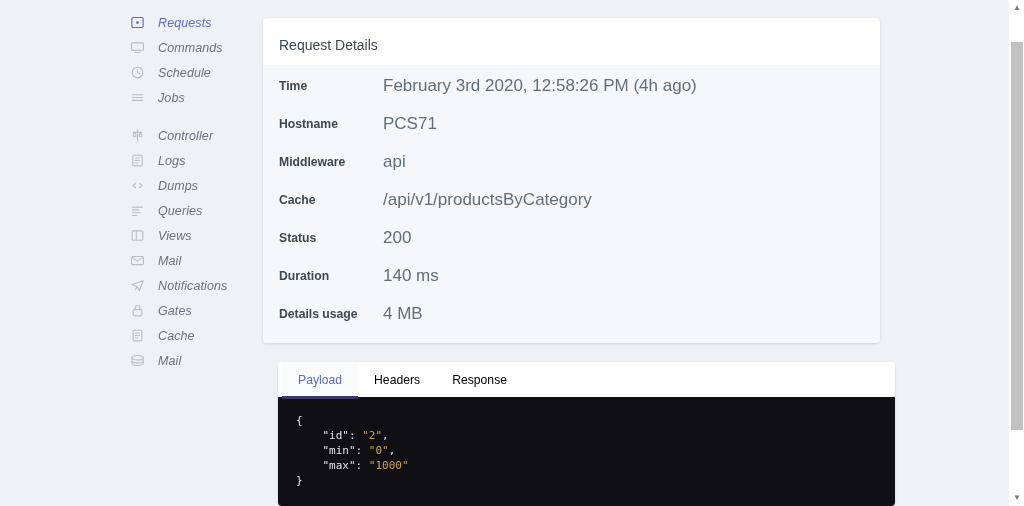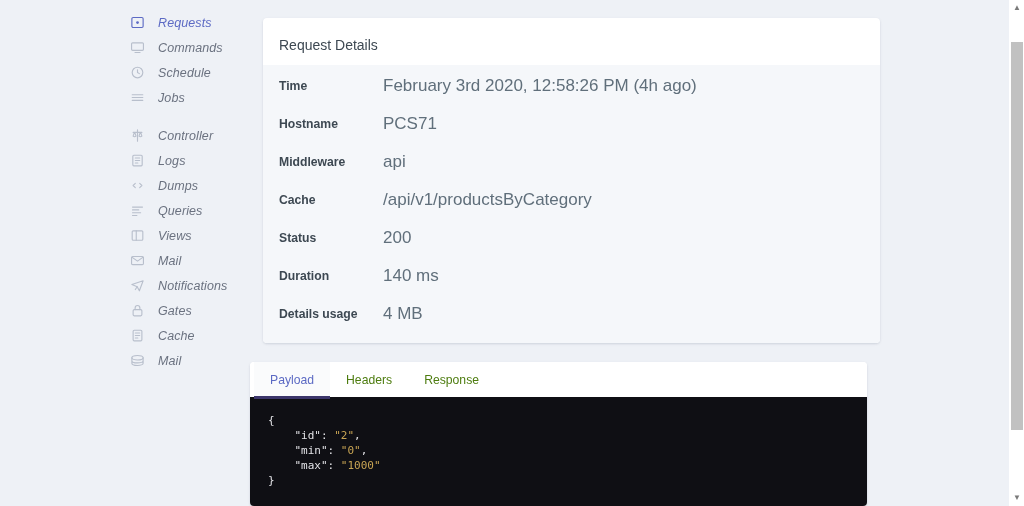--- a/index.html
+++ b/index.html
@@ -58,28 +58,28 @@
   }
   .detail-key {
     flex: 0 0 104px;
     font-size: 12.2px; color: #3d4852; font-weight: bold;
   }
   .detail-val {
     font-size: 17px; color: #606f7b; word-break: break-all;
   }
 
   
-  #payload-card { left: 250px; top: 362px; width: 617px; }
+  #payload-card { left: 278px; top: 362px; width: 617px; }
   .tab-strip {
     display: flex; background: #ffffff; position: relative;
     padding-left: 4px;
   }
   .tab {
     padding: 11px 16px 10px 16px;
-    font-size: 12.2px; color: #4d7c0f;
+    font-size: 12.2px; color: #000000;
     cursor: pointer; position: relative;
     background: transparent;
   }
   .tab.active { color: #5c6ac4; background: #fafbfc; }
   .tab.active::after {
     content: ""; position: absolute;
     left: 0; right: 0; bottom: -2px; height: 3px;
     background: #3c366b;
   }
   .code-block {

